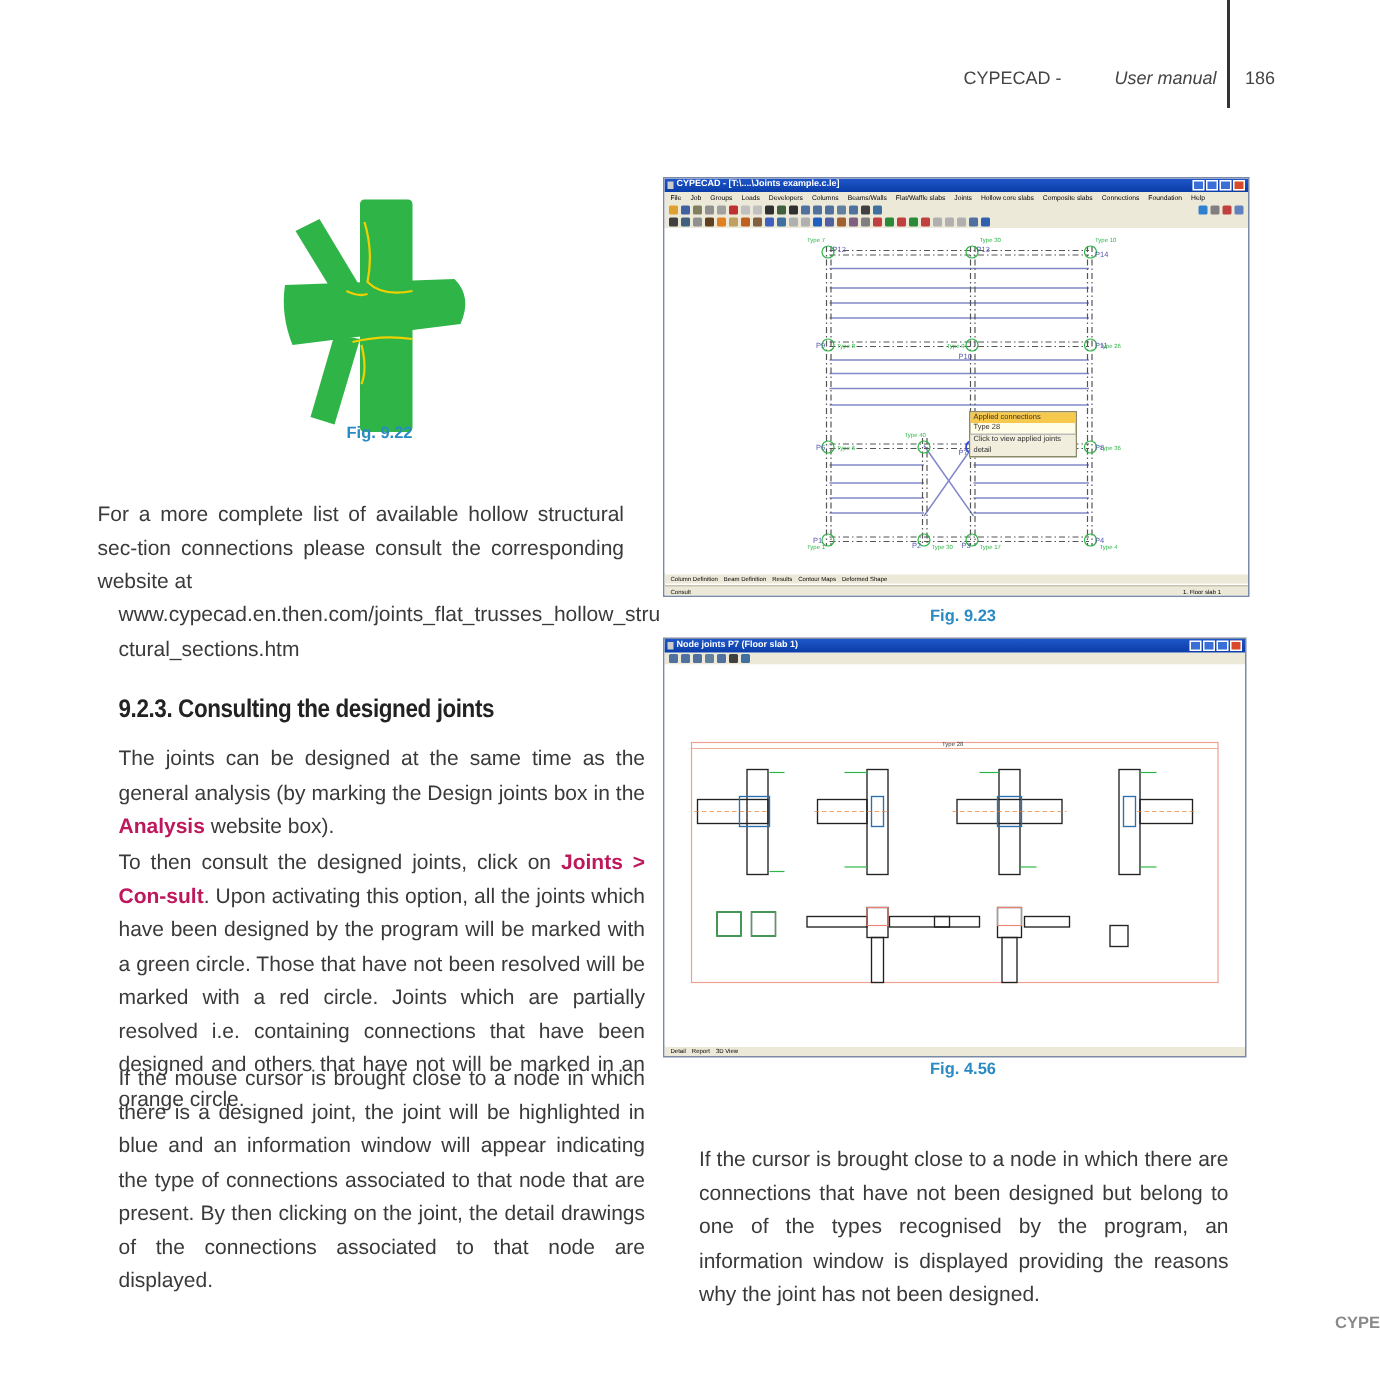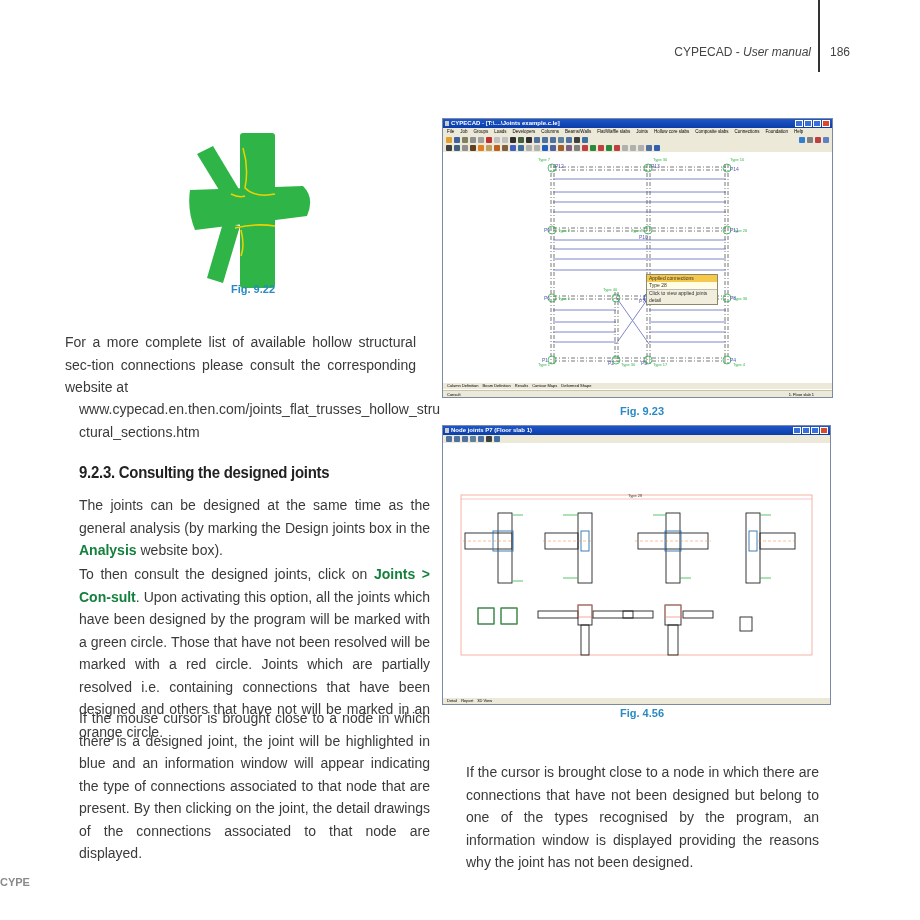--- a/index.html
+++ b/index.html
@@ -1,27 +1,27 @@
 <!DOCTYPE html>
 <html><head>
 <meta charset="utf-8">
 <style>
   * { box-sizing: border-box; margin: 0; padding: 0; }
   html, body { width: 920px; height: 920px; background: #ffffff; overflow: hidden; }
   body { position: relative; font-family: "Liberation Sans", sans-serif; color: #333; }
 
   .header-text { position: absolute; top: 45px; right: 109px; font-size: 12px; color: #444; }
-  .header-text .it { font-style: italic; }
+  .header-text .it { font-style: italic; margin-left: 32px; }
   .header-rule { position: absolute; left: 818px; top: 0; width: 2px; height: 72px; background: #333; }
   .page-num { position: absolute; left: 830px; top: 45px; font-size: 12px; color: #444; }
 
   .fig-caption { position: absolute; font-weight: bold; font-size: 11px; color: #2a8ac4; }
 
   .body-text { position: absolute; font-size: 14px; line-height: 22.5px; color: #3a3a3a; text-align: justify; }
-  .body-text b { color: #15803d; }
+  .body-text b { color: #be185d; }
   .section-title { position: absolute; left: 79px; top: 463px; font-family: "Liberation Sans", sans-serif; font-weight: bold; font-size: 17px; color: #222; letter-spacing: -0.3px; transform: scaleX(0.88); transform-origin: left; }
 
   
   .win { position: absolute; border: 1px solid #7a8aa6; background: #fff; overflow: hidden; }
   .titlebar { height: 9px; background: linear-gradient(#1f56c8, #0a3da8); color: #fff; font-size: 6px; font-weight: bold; line-height: 9px; padding-left: 8px; position: relative; }
   .titlebar .app-ico { position: absolute; left: 2px; top: 2px; width: 4px; height: 5px; background: #ccc; }
   .winbtns { position: absolute; right: 2px; top: 1px; display: flex; gap: 1px; }
   .winbtn { width: 8px; height: 7px; background: #3a6fd8; border: 1px solid #fff; }
   .winbtn.close { background: #d84a2a; }
   .menubar { height: 8px; background: #ece9d8; font-size: 4.5px; line-height: 8px; padding-left: 4px; display: flex; gap: 6px; color: #000; white-space: nowrap; }
@@ -30,21 +30,21 @@
   .canvas { position: absolute; background: #fff; }
   .tabsbar { position: absolute; left: 0; right: 0; height: 6px; background: #ece9d8; font-size: 4px; line-height: 6px; padding-left: 4px; display: flex; gap: 4px; color: #000; }
   .statusbar { position: absolute; left: 0; right: 0; height: 7px; background: #ece9d8; font-size: 4px; line-height: 7px; padding: 0 4px; color: #000; border-top: 1px solid #c8c4b0; }
   .statusbar .right { position: absolute; right: 18px; top: 0; }
 
   .tooltip { position: absolute; left: 646px; top: 274px; width: 72px; border: 1px solid #8a8a6a; font-size: 5px; line-height: 7px; background: #fffde6; }
   .tooltip .t1 { background: #f6c84c; padding-left: 2px; }
   .tooltip .t2 { padding-left: 2px; border-bottom: 1px solid #bbb; }
   .tooltip .t3 { padding-left: 2px; background: #f1eedd; }
 
-  .footer { position: absolute; left: 0; width: 920px; top: 876px; text-align: left; font-size: 11px; font-weight: bold; color: #8a8a8a; }
+  .footer { position: absolute; left: 0; width: 920px; top: 876px; text-align: right; font-size: 11px; font-weight: bold; color: #8a8a8a; }
 </style>
 </head>
 <body>
 
 <div class="header-text"><span>CYPECAD - </span><span class="it">User manual</span></div>
 <div class="header-rule"></div>
 <div class="page-num">186</div>
 
 <svg style="position:absolute;left:185px;top:128px" width="140" height="160" viewBox="0 0 140 160">
   <g fill="#2fb547">

